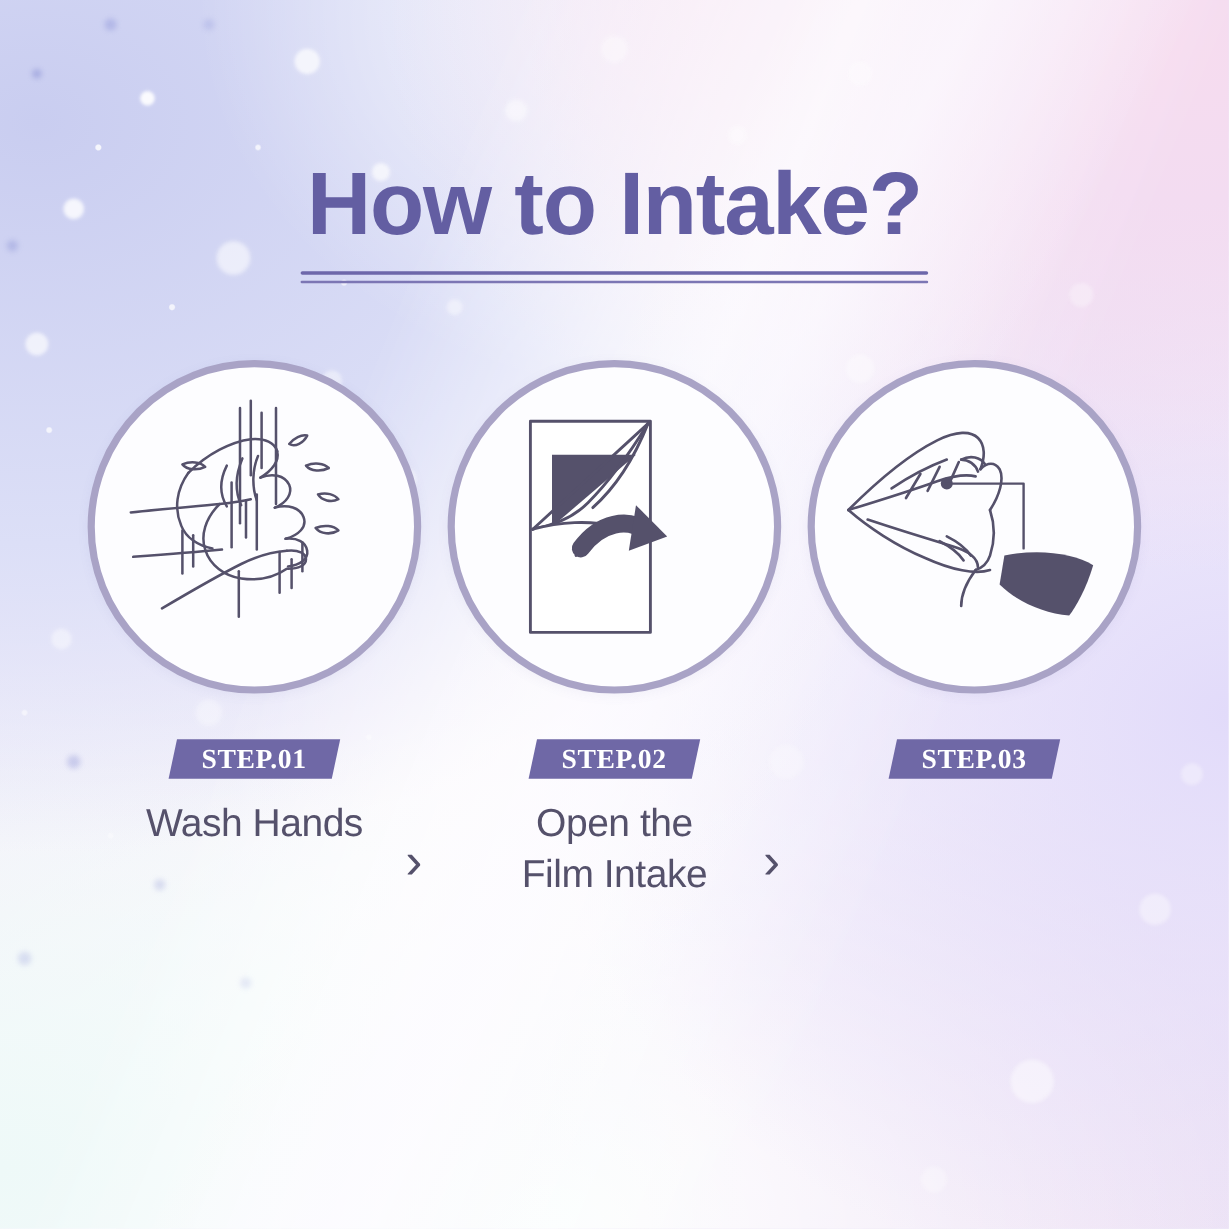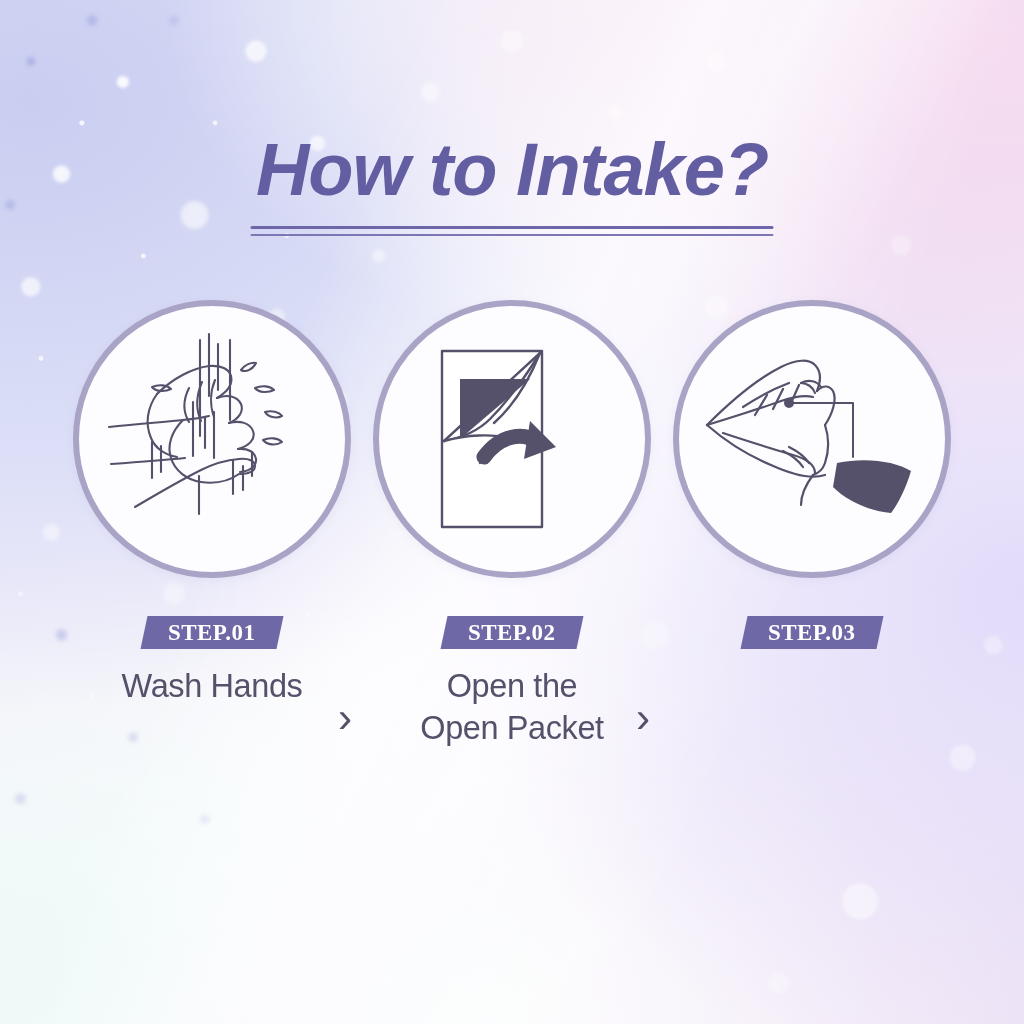--- a/index.html
+++ b/index.html
@@ -109,21 +109,20 @@
       radial-gradient(circle at 64% 62%, rgba(255,255,255,.25) 0 12px, rgba(255,255,255,0) 17px);
     filter:blur(1px);
   }
 
   
   .content { position:absolute; inset:0; }
 
   .title-wrap{
     position:absolute; top:132px; left:0; width:100%;
     text-align:center;
-    font-style:italic;
   }
   .title{
     display:inline-block;
     font-size:74px;
     font-weight:700;
     letter-spacing:-1px;
     line-height:1.02;
     color:#635ea2;
   }
   .title-rules{ position:absolute; left:50%; transform:translateX(-50%); top:94px; width:523px; }
@@ -278,21 +277,21 @@
             <path d="M118 82 L144 108 L112 120 Z" fill="#55516b" stroke="none"></path>
           </svg>
         </span>
       </div>
       <div class="badge-row">
         <div class="badge">
           <span>STEP.02</span>
         </div>
       </div>
       <div class="label">Open the
-Open Packet</div>
+Film Intake</div>
     </div>
 
     <div class="step">
       <div class="circle">
         <span>
           <svg width="230" height="200" viewBox="0 0 230 200" fill="none" stroke="#55516b" stroke-width="2.2" stroke-linecap="round" stroke-linejoin="round">
 
             <path d="M10 86 C34 62 60 40 84 28 C100 20 112 20 118 26 C124 32 124 42 120 52"></path>
             <path d="M120 52 C126 46 132 46 136 52 C140 60 136 74 128 86"></path>
 

